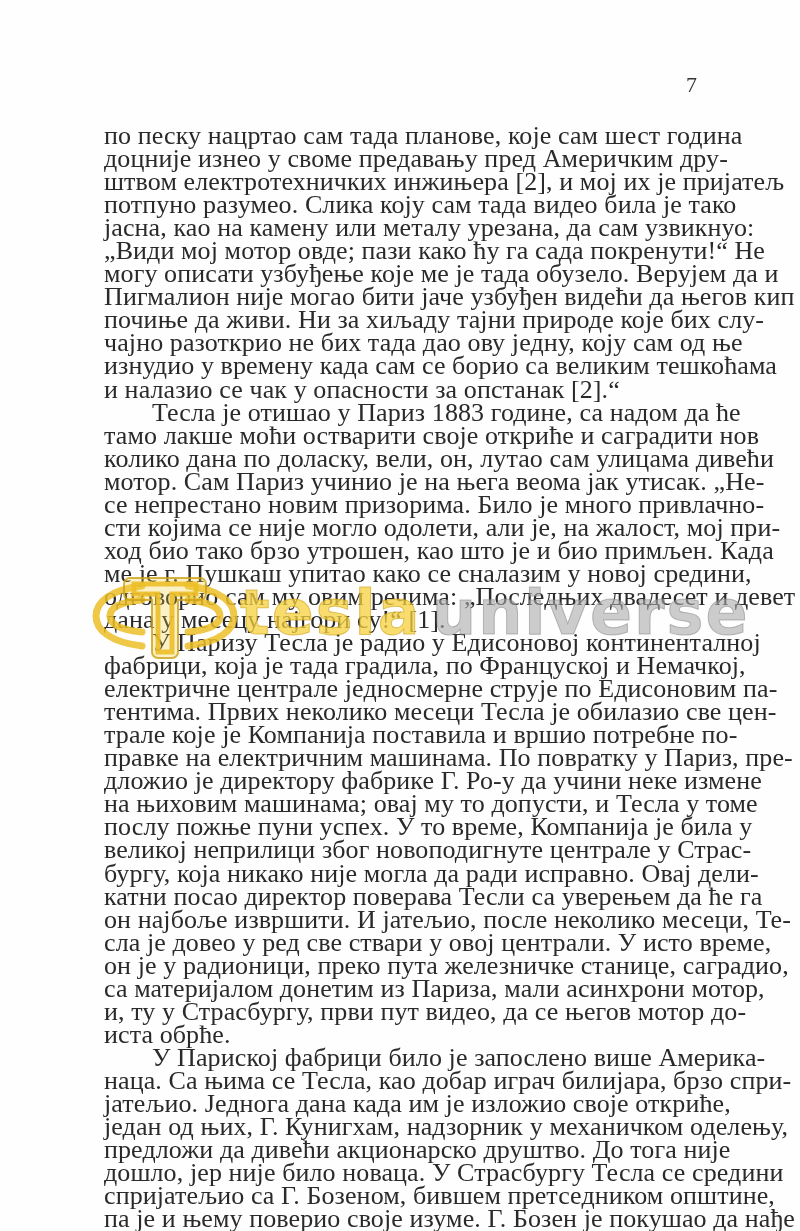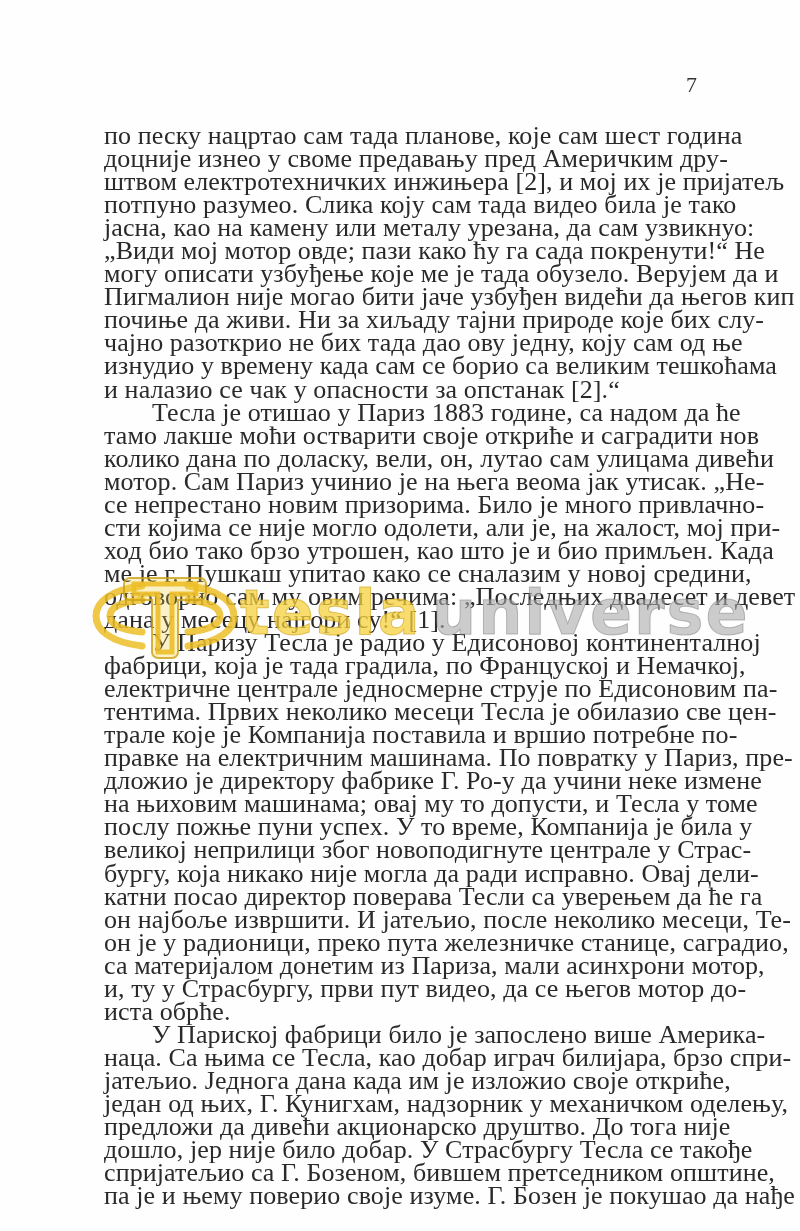--- a/index.html
+++ b/index.html
@@ -124,31 +124,32 @@
     <span class="line">тентима. Првих неколико месеци Тесла је обилазио све цен-</span>
     <span class="line">трале које је Компанија поставила и вршио потребне по-</span>
     <span class="line">правке на електричним машинама. По повратку у Париз, пре-</span>
     <span class="line">дложио је директору фабрике Г. Ро-у да учини неке измене</span>
     <span class="line">на њиховим машинама; овај му то допусти, и Тесла у томе</span>
     <span class="line">послу пожње пуни успех. У то време, Компанија је била у</span>
     <span class="line">великој неприлици због новоподигнуте централе у Страс-</span>
     <span class="line">бургу, која никако није могла да ради исправно. Овај дели-</span>
     <span class="line">катни посао директор поверава Тесли са уверењем да ће га</span>
     <span class="line">он најбоље извршити. И јатељио, после неколико месеци, Те-</span>
+    <span class="line">сла је довео у ред све ствари у овој централи. У исто време,</span>
     <span class="line">он је у радионици, преко пута железничке станице, саградио,</span>
     <span class="line">са материјалом донетим из Париза, мали асинхрони мотор,</span>
     <span class="line">и, ту у Страсбургу, први пут видео, да се његов мотор до-</span>
     <span class="line last">иста обрће.</span>
 
     <span class="line indent">У Париској фабрици било је запослено више Америка-</span>
     <span class="line">наца. Са њима се Тесла, као добар играч билијара, брзо спри-</span>
     <span class="line">јатељио. Једнога дана када им је изложио своје откриће,</span>
     <span class="line">један од њих, Г. Кунигхам, надзорник у механичком оделењу,</span>
     <span class="line">предложи да дивећи акционарско друштво. До тога није</span>
-    <span class="line">дошло, јер није било добар. У Страсбургу Тесла се такође</span>
+    <span class="line">дошло, јер није било новаца. У Страсбургу Тесла се средини</span>
     <span class="line">спријатељио са Г. Бозеном, бившем претседником општине,</span>
     <span class="line">па је и њему поверио своје изуме. Г. Бозен је покушао да нађе</span>
   </div>
 
   <div class="watermark">
     <svg class="wm-logo" viewBox="0 0 150 90" xmlns="http://www.w3.org/2000/svg">
       <g fill="none" stroke="rgba(236,190,40,0.85)" stroke-width="7" stroke-linecap="round">
 
         <path d="M52 14 C 20 18, 6 30, 6 44 C 6 58, 20 70, 52 74"></path>
         <path d="M52 28 C 30 30, 20 36, 20 44 C 20 52, 30 58, 52 60"></path>

